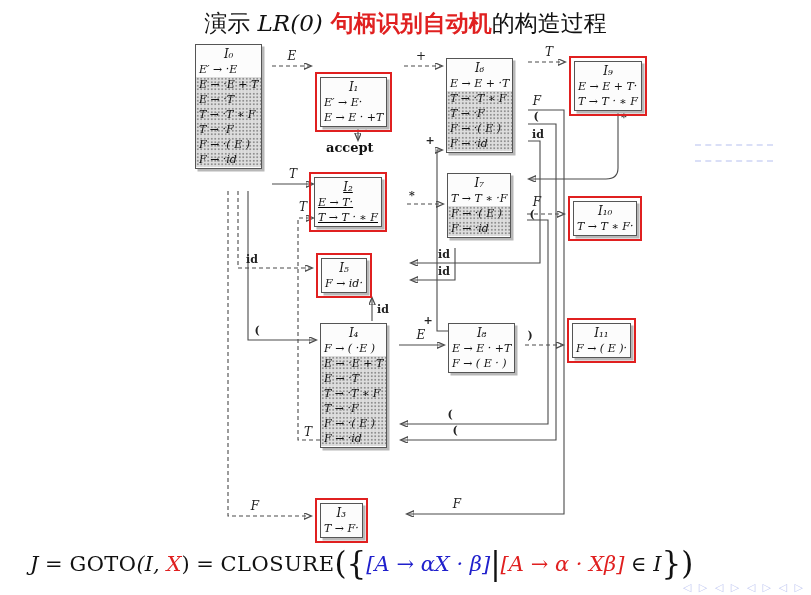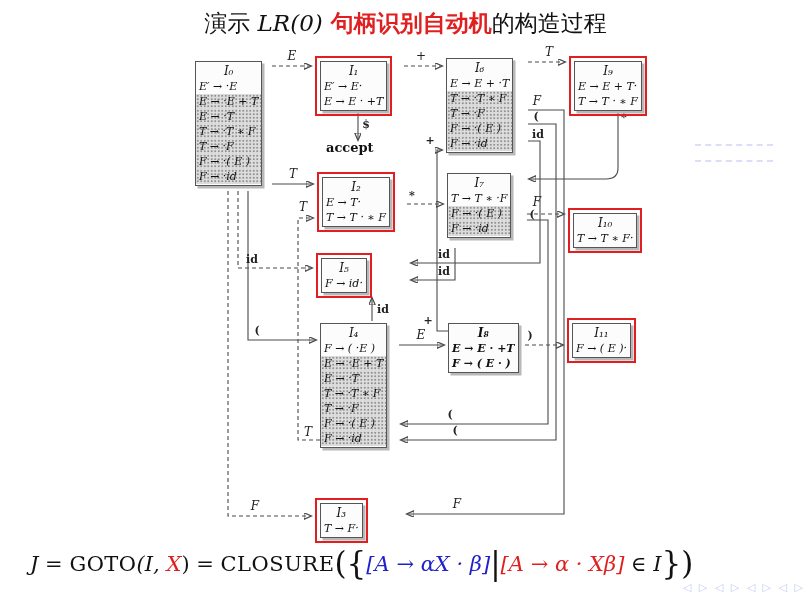--- a/index.html
+++ b/index.html
@@ -90,35 +90,35 @@
     <text x="538" y="138" class="up">id</text>
     <text x="444" y="258" class="up">id</text>
     <text x="532" y="218" class="up">(</text>
     <text x="450" y="418" class="up">(</text>
     <text x="444" y="275" class="up">id</text>
     <text x="430" y="144" class="up">+</text>
     <text x="428" y="324" class="up">+</text>
     <text x="530" y="339" class="up">)</text>
   </svg>
 
-  <div class="state" style="left:195px;top:61px;">
+  <div class="state" style="left:195px;top:44px;">
     <div class="box">
         <div class="hdr">I₀</div>
         <div>
           <div class="row">E′ → ·E</div>
           <div class="row shaded">E → ·E + T</div>
           <div class="row shaded">E → ·T</div>
           <div class="row shaded">T → ·T ∗ F</div>
           <div class="row shaded">T → ·F</div>
           <div class="row shaded">F → ·( E )</div>
           <div class="row shaded">F → ·id</div>
         </div>
       </div>
   </div>
-  <div class="state red" style="left:315px;top:56px;">
+  <div class="state red" style="left:315px;top:72px;">
     <div class="box">
         <div class="hdr">I₁</div>
         <div>
           <div class="row">E′ → E·</div>
           <div class="row">E → E · +T</div>
         </div>
       </div>
   </div>
   <div class="state" style="left:446px;top:58px;">
     <div class="box">
@@ -134,40 +134,40 @@
   </div>
   <div class="state red" style="left:569px;top:56px;">
     <div class="box">
         <div class="hdr">I₉</div>
         <div>
           <div class="row">E → E + T·</div>
           <div class="row">T → T · ∗ F</div>
         </div>
       </div>
   </div>
-  <div class="state red" style="left:317px;top:172px;">
+  <div class="state red" style="left:309px;top:172px;text-decoration:underline;">
     <div class="box">
         <div class="hdr">I₂</div>
         <div>
           <div class="row">E → T·</div>
           <div class="row">T → T · ∗ F</div>
         </div>
       </div>
   </div>
   <div class="state" style="left:447px;top:173px;">
     <div class="box">
         <div class="hdr">I₇</div>
         <div>
           <div class="row">T → T ∗ ·F</div>
           <div class="row shaded">F → ·( E )</div>
           <div class="row shaded">F → ·id</div>
         </div>
       </div>
   </div>
-  <div class="state red" style="left:568px;top:196px;margin-top:12px;">
+  <div class="state red" style="left:568px;top:196px;">
     <div class="box">
         <div class="hdr">I₁₀</div>
         <div>
           <div class="row">T → T ∗ F·</div>
         </div>
       </div>
   </div>
   <div class="state red" style="left:316px;top:253px;">
     <div class="box">
         <div class="hdr">I₅</div>
@@ -183,21 +183,21 @@
           <div class="row">F → ( ·E )</div>
           <div class="row shaded">E → ·E + T</div>
           <div class="row shaded">E → ·T</div>
           <div class="row shaded">T → ·T ∗ F</div>
           <div class="row shaded">T → ·F</div>
           <div class="row shaded">F → ·( E )</div>
           <div class="row shaded">F → ·id</div>
         </div>
       </div>
   </div>
-  <div class="state" style="left:448px;top:323px;font-weight:bold;">
+  <div class="state" style="left:448px;top:323px;">
     <div class="box">
         <div class="hdr">I₈</div>
         <div>
           <div class="row">E → E · +T</div>
           <div class="row">F → ( E · )</div>
         </div>
       </div>
   </div>
   <div class="state red" style="left:567px;top:318px;">
     <div class="box">

